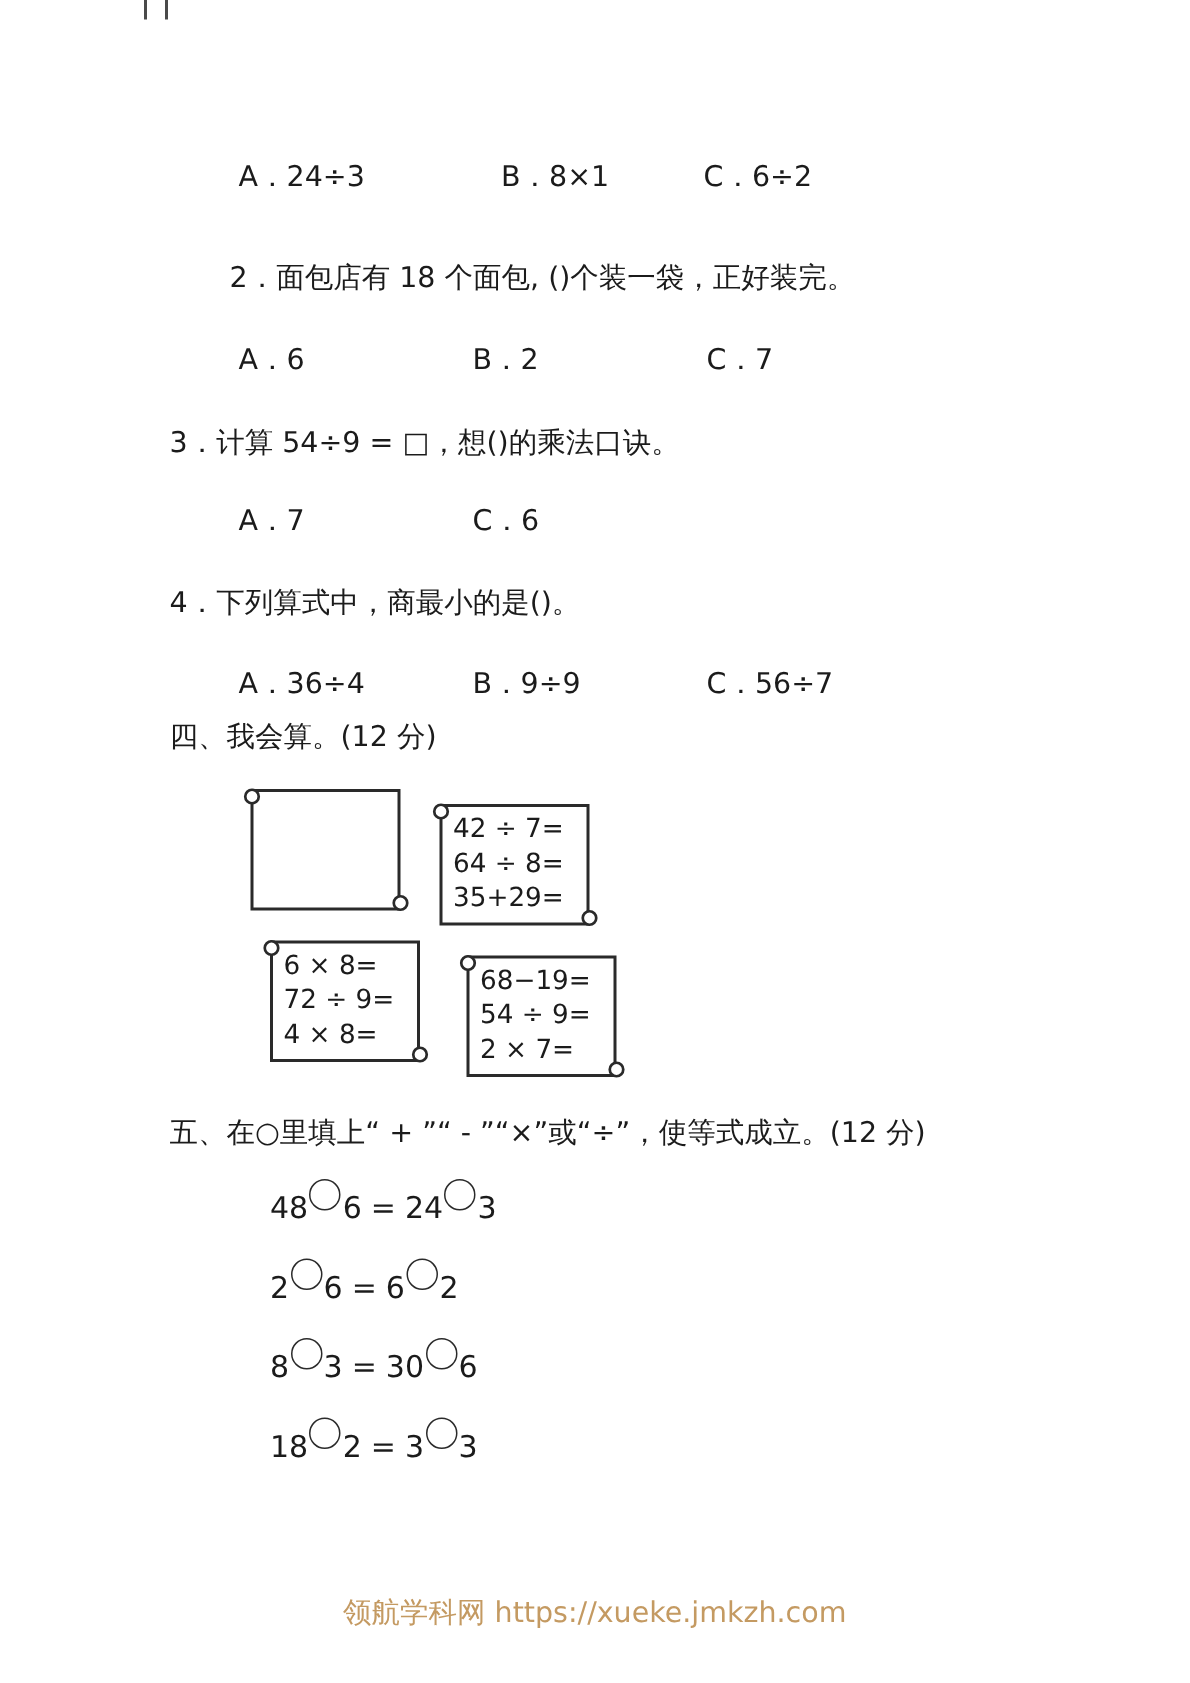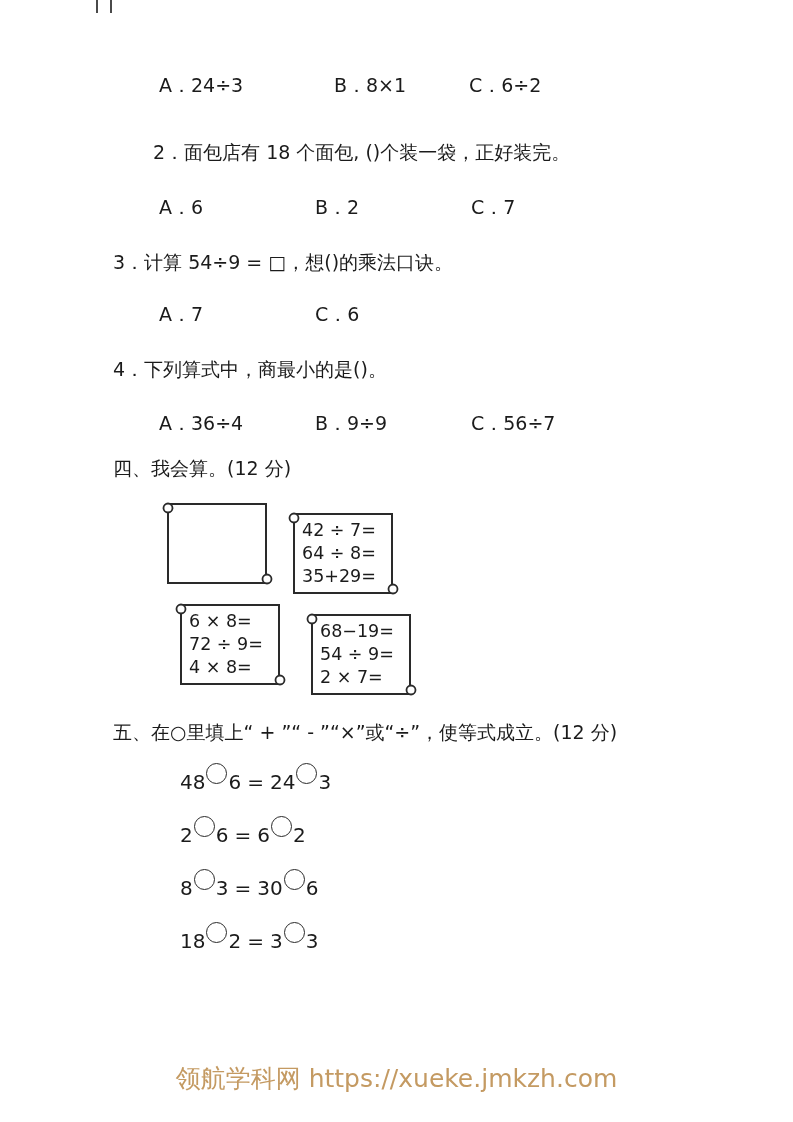--- a/index.html
+++ b/index.html
@@ -7,41 +7,41 @@
   body {
     width: 793px;
     height: 1122px;
     background: #ffffff;
     color: #1b1b1b;
     font-family: "DejaVu Sans", "Liberation Sans", sans-serif;
     font-size: 19px;
     position: relative;
     overflow: hidden;
   }
-  .page { padding: 72px 55px 0 113px; position: relative; }
+  .page { padding: 105px 55px 0 113px; position: relative; }
 
   
   .crop-mark { position: absolute; top: 0; width: 2px; height: 13px; background: #4a4a4a; }
   .crop-mark.m1 { left: 96px; }
   .crop-mark.m2 { left: 110px; }
 
   .q-text { line-height: 27px; white-space: nowrap; }
   .opts { display: flex; margin-left: 46px; line-height: 27px; }
   .opts span { width: 156px; white-space: nowrap; }
   .opts span:last-child { width: auto; }
   .opts-q1 span:first-child { width: 175px; }
   .opts-q1 span:nth-child(2) { width: 135px; }
 
   .mt-q2text { margin-top: 40px; margin-left: 40px; }
   .mt-opts   { margin-top: 28px; }
   .mt-q3text { margin-top: 28px; }
   .mt-q3opts { margin-top: 25px; }
   .mt-q4text { margin-top: 28px; }
   .mt-q4opts { margin-top: 27px; }
-  .mt-sec4   { margin-top: 18px; }
+  .mt-sec4   { margin-top: 8px; }
 
   
   .scrolls { position: relative; height: 210px; margin-top: 14px; }
   .scroll { position: absolute; width: 114px; height: 94px; }
   .scroll svg { position: absolute; left: 0; top: 0; width: 100%; height: 100%; }
   .scroll .lines { position: relative; padding: 13px 0 0 16px; font-size: 17.5px; line-height: 23px; white-space: nowrap; }
   .scroll-1 { left: 47px;  top: 0; }
   .scroll-2 { left: 173px; top: 10px; }
   .scroll-3 { left: 60px;  top: 101px; }
   .scroll-4 { left: 191px; top: 111px; }
@@ -58,21 +58,21 @@
     vertical-align: 5px;
     margin: 0 1px;
   }
   .eq-sign { margin: 0 6px; }
 
   .footer {
     position: absolute;
     left: 0; right: 0;
     top: 1062px;
     text-align: center;
-    font-size: 25px;
+    font-size: 19px;
   }
   .footer a { text-decoration: none; }
 </style>
 </head>
 <body>
 
 <div class="crop-mark m1"></div>
 <div class="crop-mark m2"></div>
 
 <div class="page">

